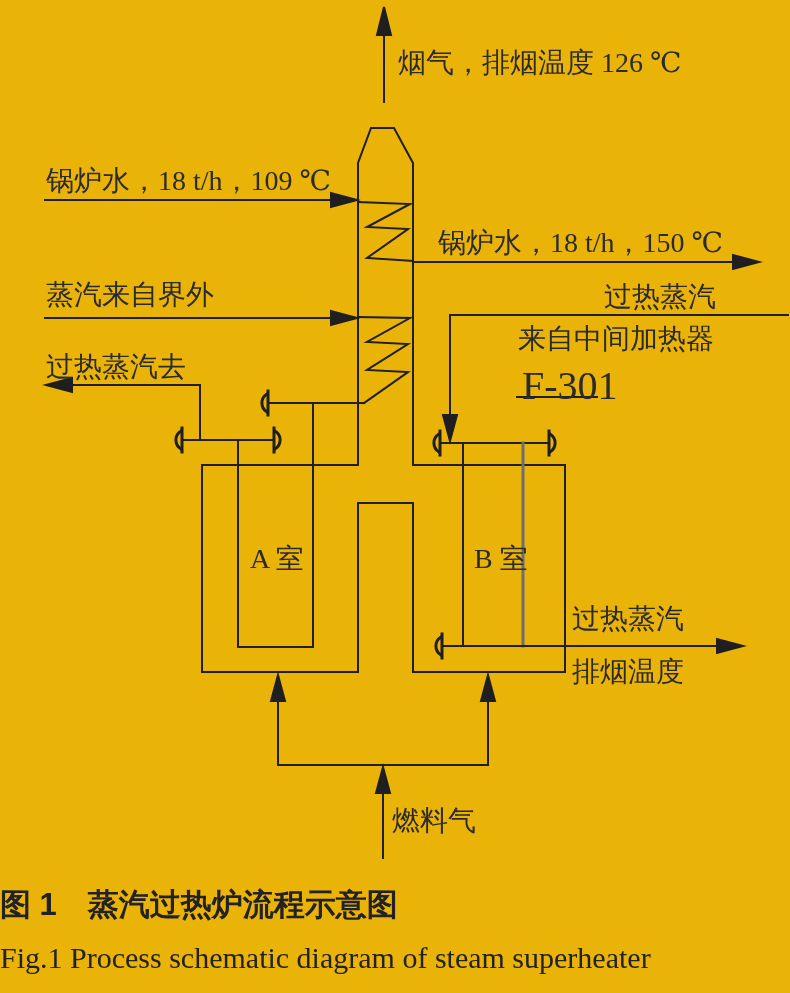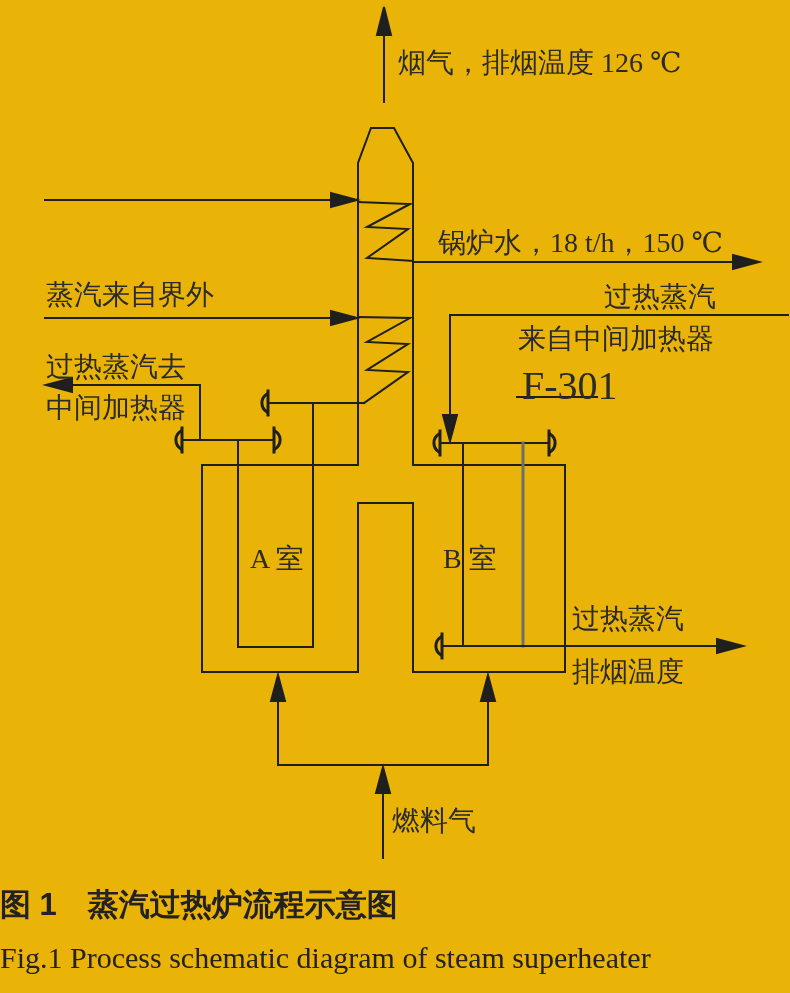--- a/index.html
+++ b/index.html
@@ -120,29 +120,29 @@
       <polygon points="278,675 271,701 285,701" fill="#1f1f1f"></polygon>
       <line x1="488" y1="700" x2="488" y2="765"></line>
       <polygon points="488,675 481,701 495,701" fill="#1f1f1f"></polygon>
       <line x1="278" y1="765" x2="488" y2="765"></line>
       <line x1="383" y1="792" x2="383" y2="858"></line>
       <polygon points="383,767 376,793 390,793" fill="#1f1f1f"></polygon>
     </g>
   </svg>
 
   <div class="lbl" style="left:398px;top:48px">烟气，排烟温度 126 ℃</div>
+  <div class="lbl" style="left:46px;top:166px">锅炉水，18 t/h，109 ℃</div>
   <div class="lbl" style="left:438px;top:228px">锅炉水，18 t/h，150 ℃</div>
   <div class="lbl" style="left:46px;top:280px">蒸汽来自界外</div>
   <div class="lbl" style="left:46px;top:352px">过热蒸汽去</div>
-  <div class="lbl" style="left:46px;top:393px">中间加热器</div>
   <div class="lbl" style="left:604px;top:282px">过热蒸汽</div>
   <div class="lbl" style="left:518px;top:324px">来自中间加热器</div>
   <div class="lbl lbl-tag" style="left:522px;top:364px">F-301</div>
   <div class="lbl" style="left:250px;top:544px">A 室</div>
-  <div class="lbl" style="left:443px;top:544px">B 室</div>
+  <div class="lbl" style="left:474px;top:544px">B 室</div>
   <div class="lbl" style="left:572px;top:604px">过热蒸汽</div>
   <div class="lbl" style="left:572px;top:657px">排烟温度</div>
   <div class="lbl" style="left:392px;top:806px">燃料气</div>
 
   <div class="caption-zh">图 1　蒸汽过热炉流程示意图</div>
   <div class="caption-en">Fig.1  Process schematic diagram of steam superheater</div>
 
 </div>
 
 </body></html>

